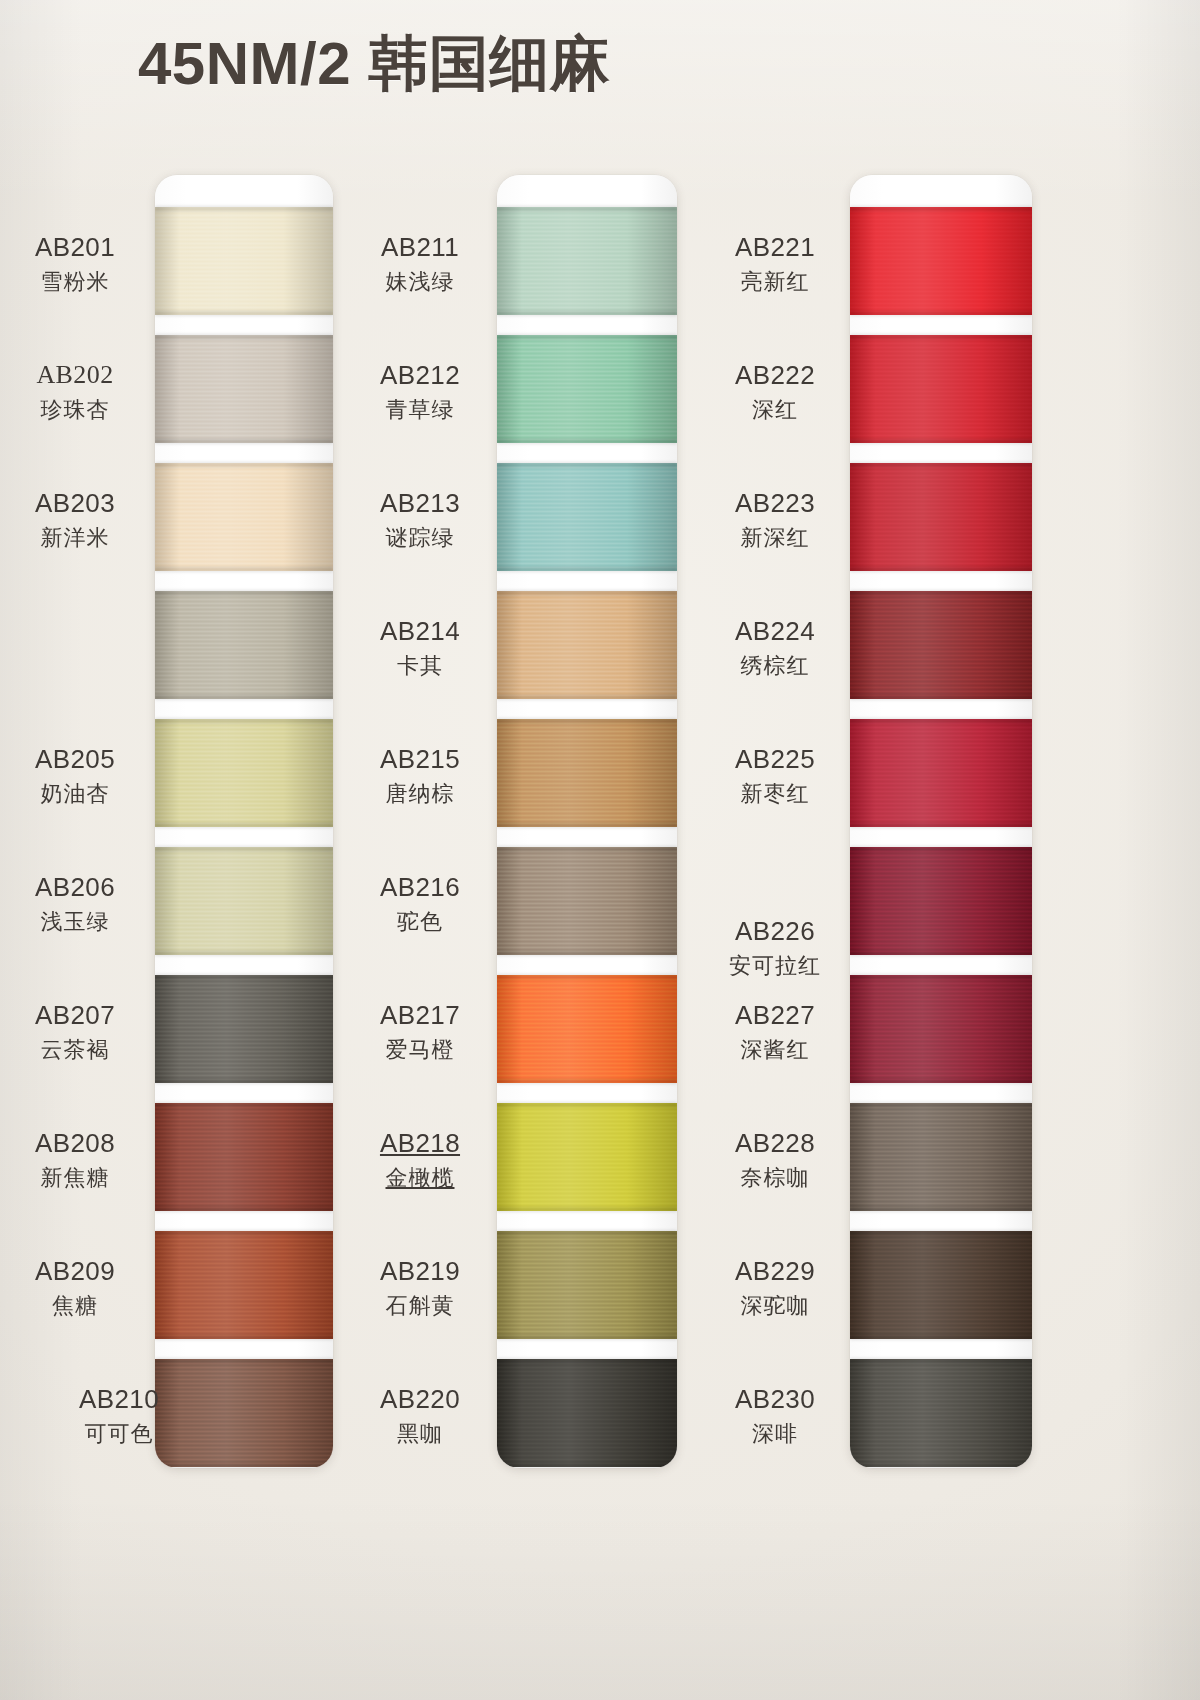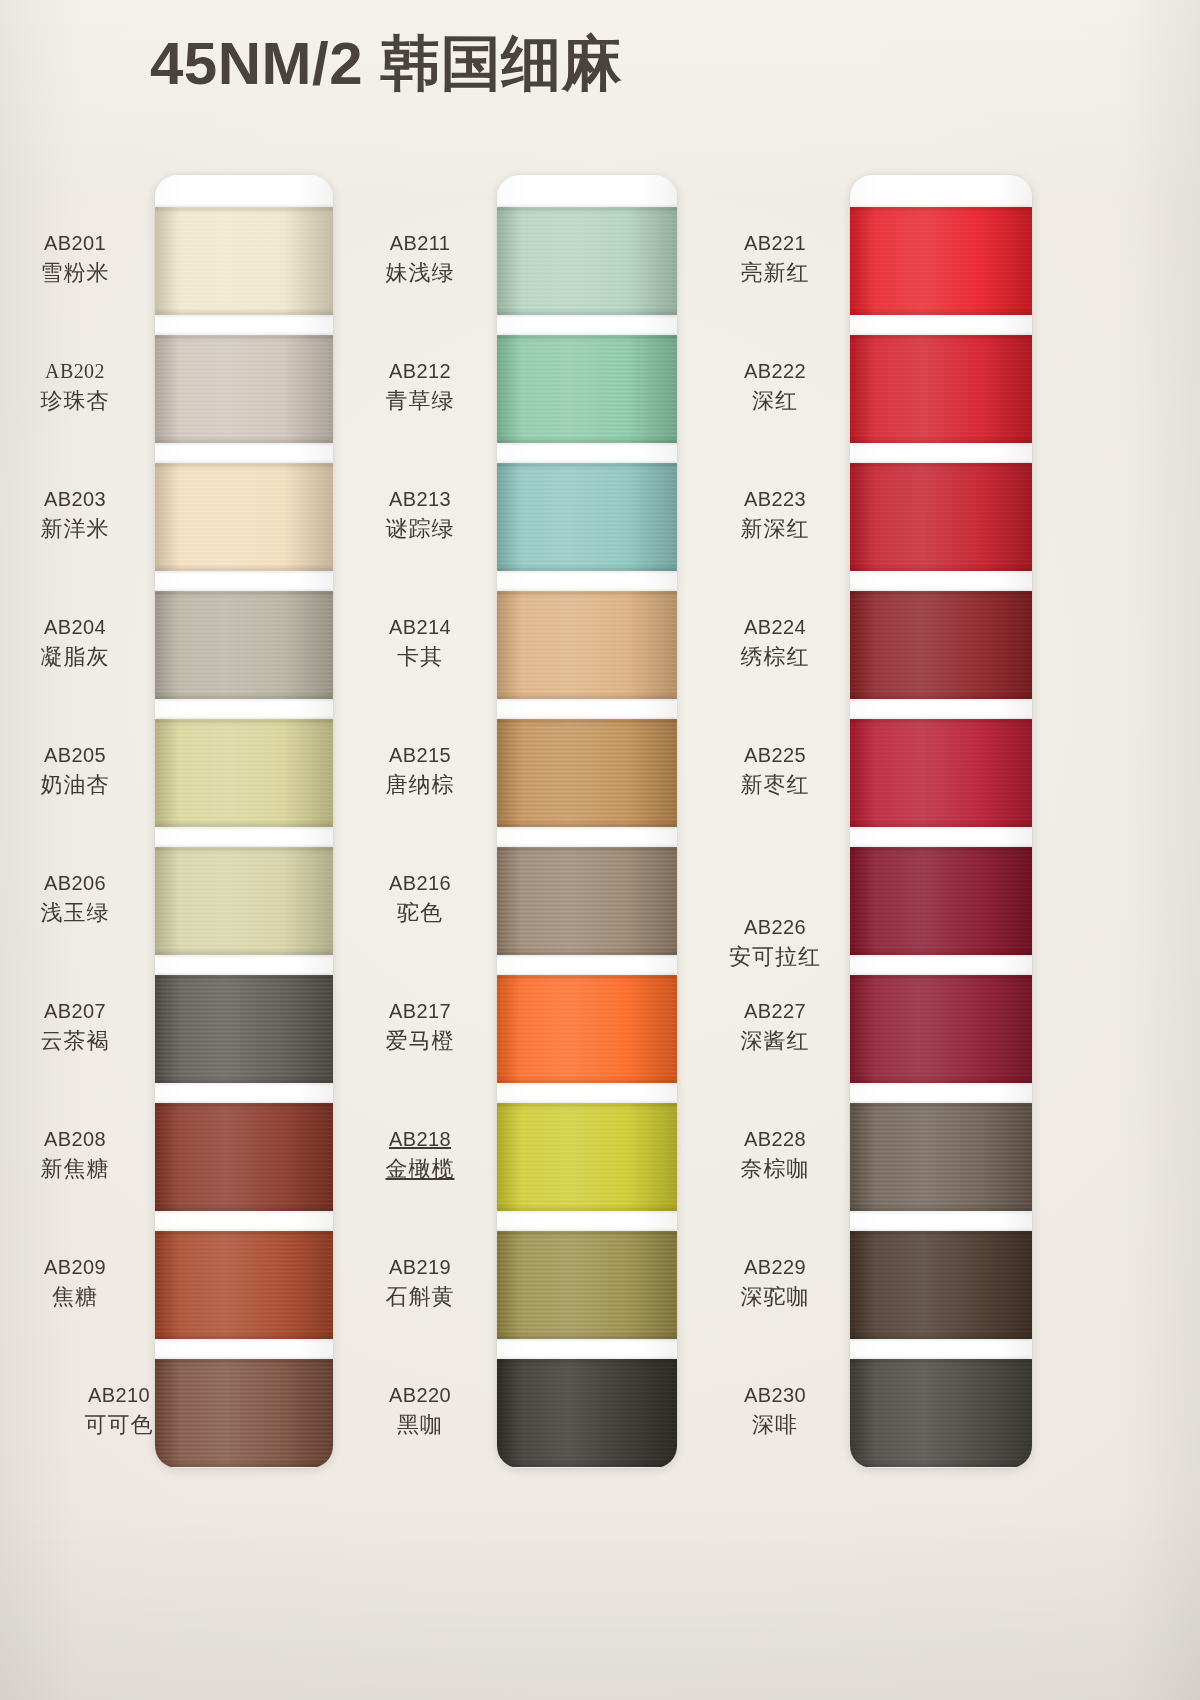--- a/index.html
+++ b/index.html
@@ -27,21 +27,21 @@
     inset: 0;
     background:
       linear-gradient(90deg, rgba(0,0,0,0.045) 0%, rgba(0,0,0,0) 7%, rgba(0,0,0,0) 93%, rgba(0,0,0,0.05) 100%),
       linear-gradient(180deg, rgba(255,255,255,0.35) 0%, rgba(0,0,0,0) 12%, rgba(0,0,0,0) 88%, rgba(0,0,0,0.05) 100%);
     pointer-events: none;
   }
 
   
   .header {
     position: absolute;
-    left: 12px; top: 0;
+    left: 0; top: 0;
     width: 1032px;
     height: 128px;
   }
   .title {
     position: absolute;
     left: 138px;
     top: 24px;
     font-size: 60px;
     font-weight: 700;
     letter-spacing: 0.5px;
@@ -135,21 +135,21 @@
 
   
   .label {
     position: absolute;
     width: 150px;
     text-align: center;
     color: #3f3a36;
     line-height: 1.42;
   }
   .label .code {
-    font-size: 20px;
+    font-size: 26px;
     letter-spacing: 0.4px;
     white-space: nowrap;
     text-align: center;
   }
   .label .name {
     font-size: 22px;
     letter-spacing: 1px;
     white-space: nowrap;
   }
   .col-1 .label { left: 0px; }
@@ -234,24 +234,20 @@
         <div class="name">雪粉米</div>
       </div>
       <div class="label" style="top: 182px; font-family: Liberation Serif, serif;">
         <div class="code">AB202</div>
         <div class="name">珍珠杏</div>
       </div>
       <div class="label" style="top: 310px;">
         <div class="code">AB203</div>
         <div class="name">新洋米</div>
       </div>
-      <div class="label" style="top: 438px;">
-        <div class="code">AB204</div>
-        <div class="name">凝脂灰</div>
-      </div>
       <div class="label" style="top: 566px;">
         <div class="code">AB205</div>
         <div class="name">奶油杏</div>
       </div>
       <div class="label" style="top: 694px;">
         <div class="code">AB206</div>
         <div class="name">浅玉绿</div>
       </div>
       <div class="label" style="top: 822px;">
         <div class="code">AB207</div>

